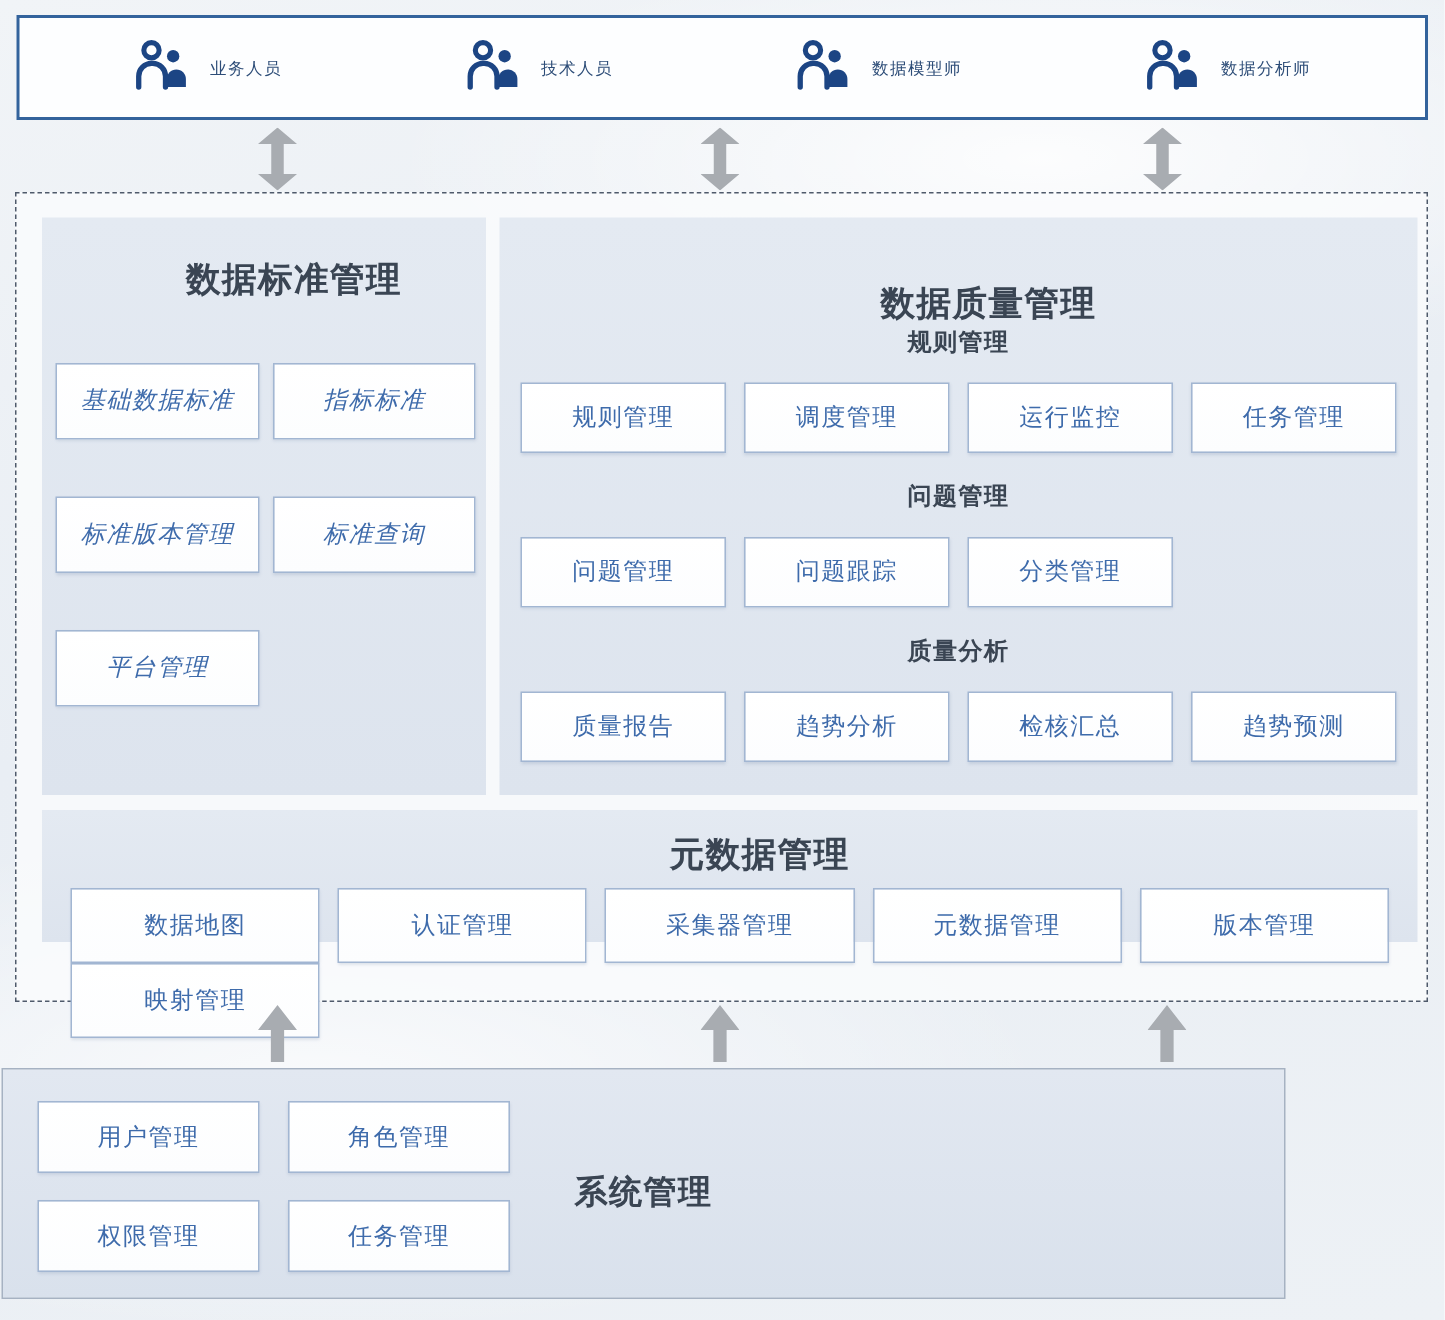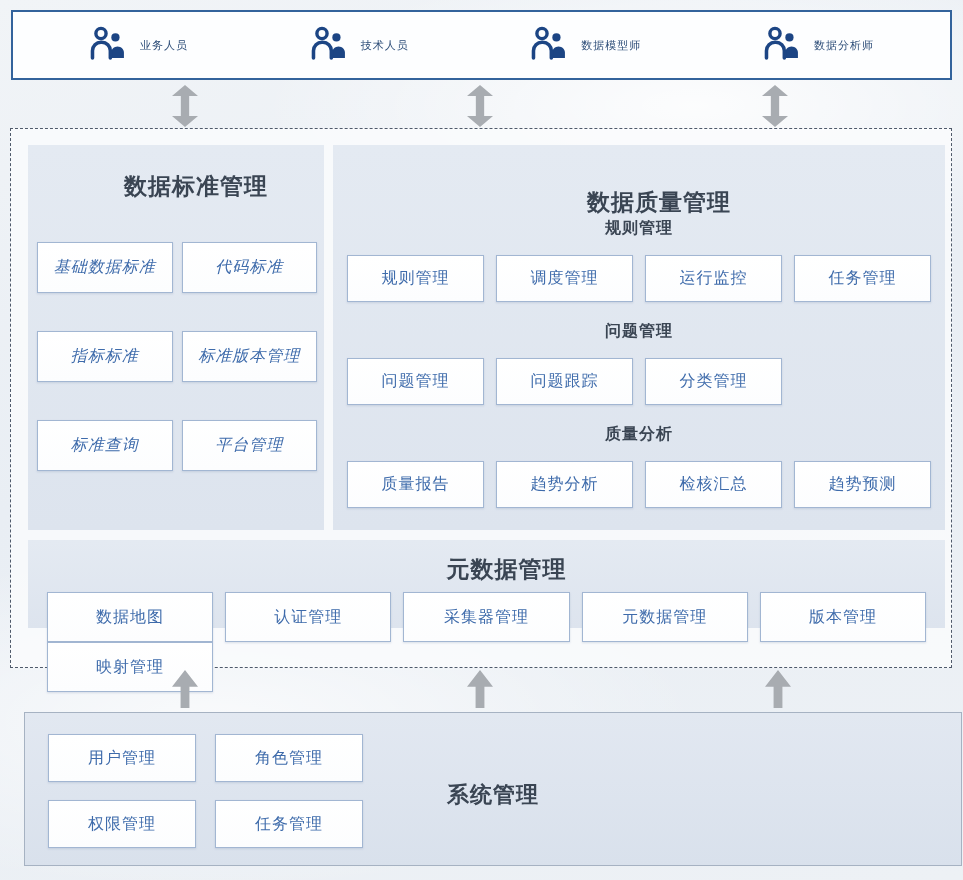--- a/index.html
+++ b/index.html
@@ -84,21 +84,21 @@
   
   .meta-panel { left: 28px; top: 540px; width: 917px; height: 88px; }
   .meta-grid {
     position: absolute; left: 19px; right: 19px; top: 52px;
     display: grid; grid-template-columns: repeat(5, 1fr); column-gap: 12px;
   }
   .meta-grid .btn { height: 50px; }
 
   
   .sys-panel {
-    position: absolute; left: 24px; top: 712px; width: 938px; height: 154px;
+    position: absolute; left: 1px; top: 712px; width: 856px; height: 154px;
     background: linear-gradient(180deg, #e2e8f1 0%, #d9e1ec 100%);
     border: 1px solid #a6b2c2;
   }
   .sys-grid {
     position: absolute; top: 21px;
     display: grid; grid-template-columns: 148px 148px; column-gap: 19px; row-gap: 18px;
   }
   .sys-grid.left { left: 23px; }
   .sys-grid.right { right: 22px; }
   .sys-grid .btn { height: 48px; }
@@ -160,21 +160,20 @@
 <div class="arrow-double" style="left:172px; top:85px;"></div>
 <div class="arrow-double" style="left:467px; top:85px;"></div>
 <div class="arrow-double" style="left:762px; top:85px;"></div>
 
 <div class="dashed-box"></div>
 
 <div class="panel std-panel">
   <div class="panel-title" style="top:26px;">数据标准管理</div>
   <div class="std-grid">
     <div class="btn">基础数据标准</div>
-    <div class="btn">代码标准</div>
     <div class="btn">指标标准</div>
     <div class="btn">标准版本管理</div>
     <div class="btn">标准查询</div>
     <div class="btn">平台管理</div>
   </div>
 </div>
 
 <div class="panel qua-panel">
   <div class="panel-title" style="top:42px;">数据质量管理</div>
 

